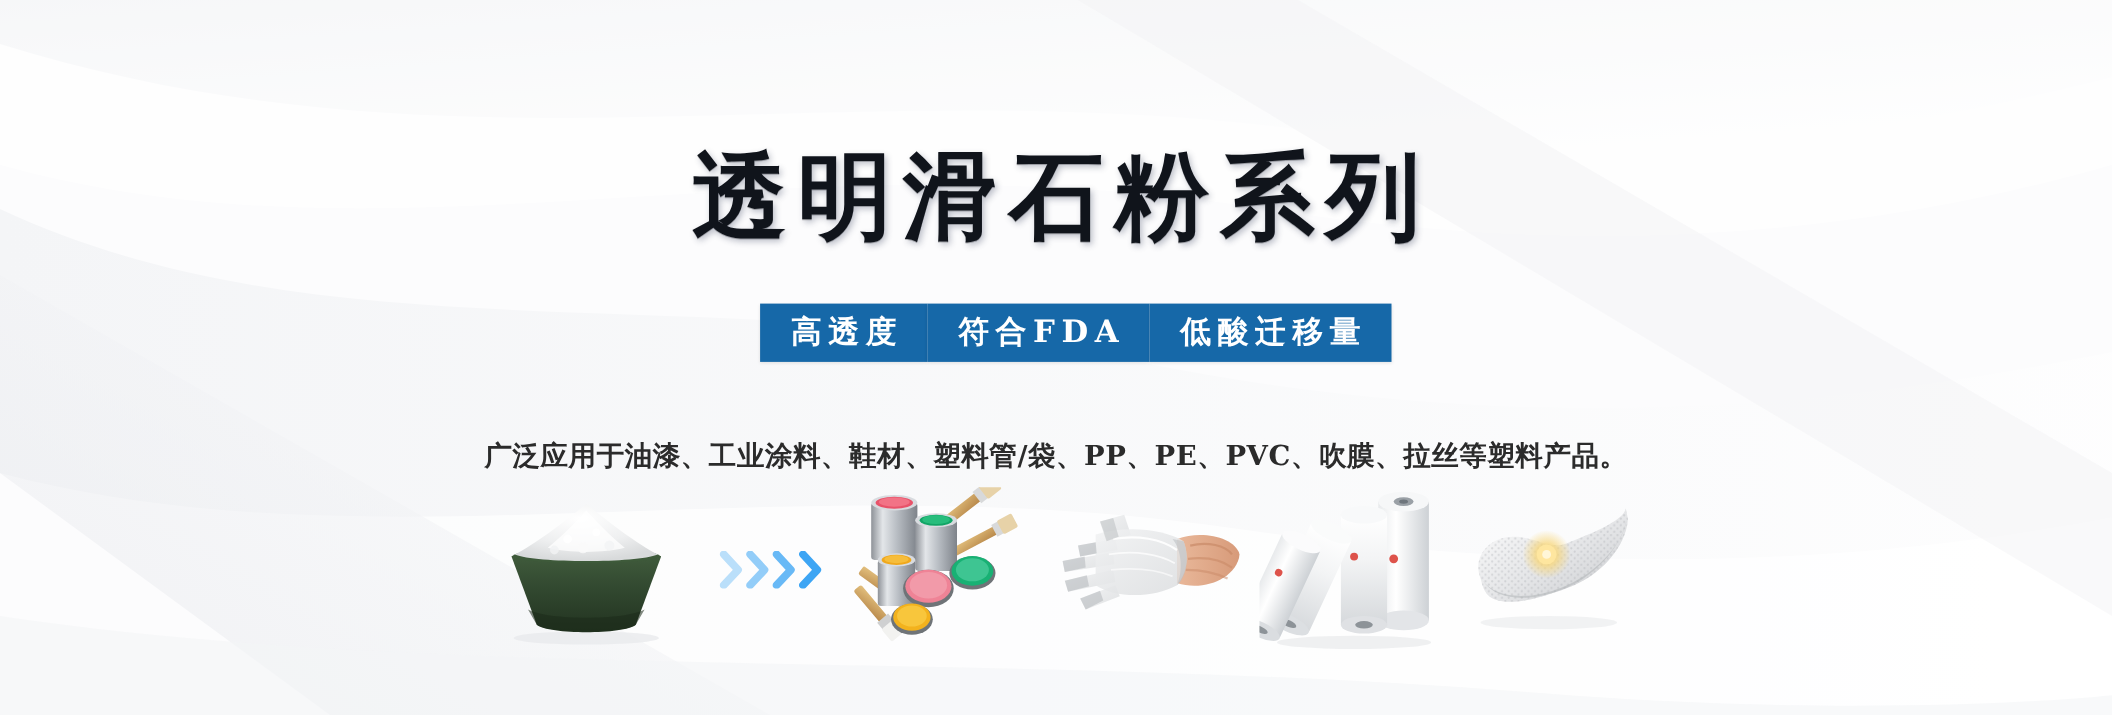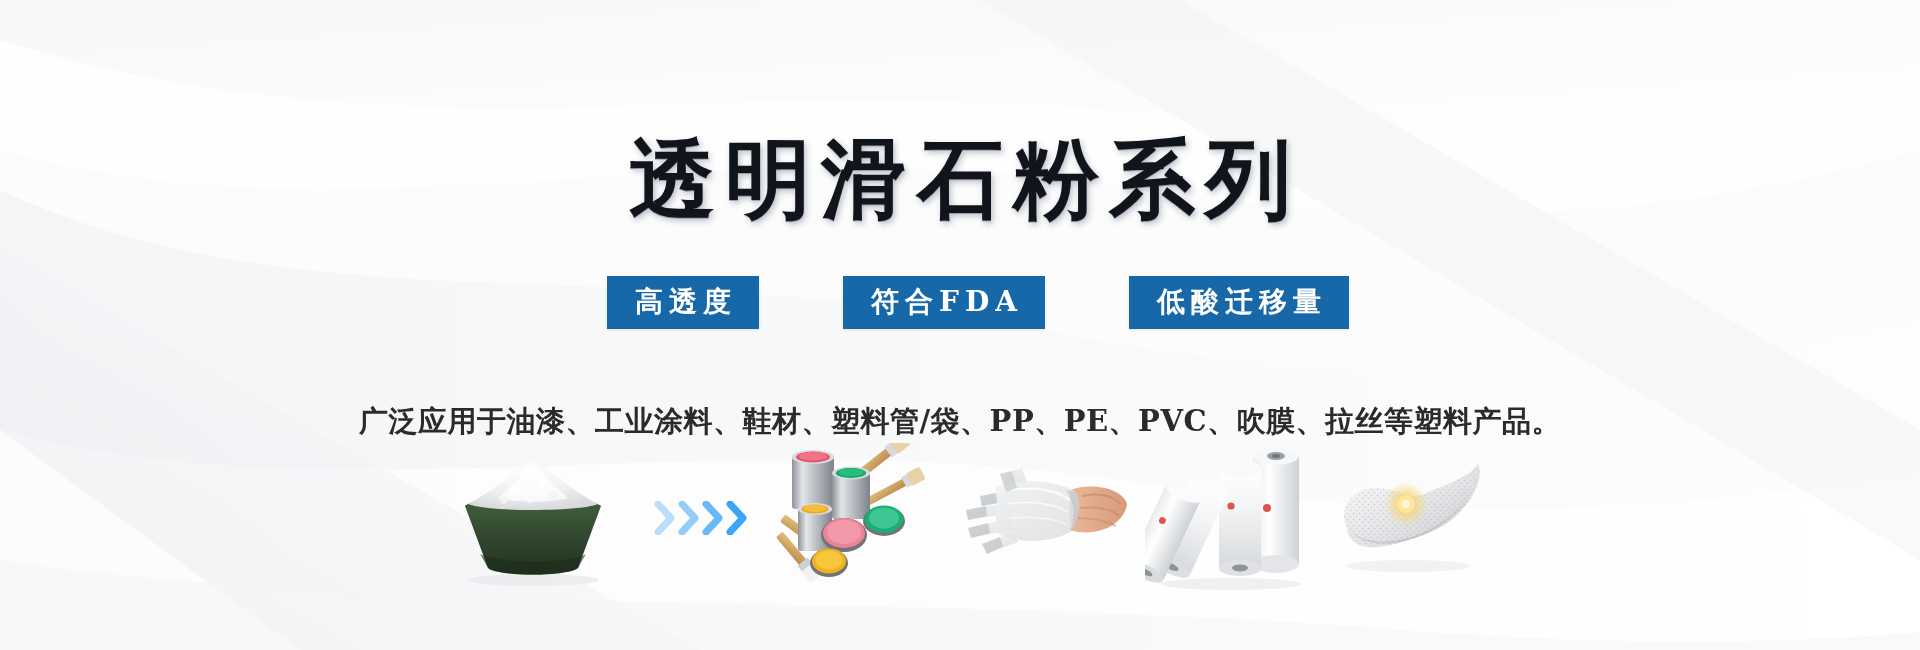--- a/index.html
+++ b/index.html
@@ -19,35 +19,35 @@
     position:absolute;left:0;right:0;top:78px;text-align:center;
     font-family:"DejaVu Serif","Liberation Serif",serif;
     font-weight:700;font-size:86px;line-height:1;color:#10141b;
     letter-spacing:10px;text-indent:10px;
     text-shadow:2px 3px 6px rgba(40,50,80,.30), 0 1px 0 rgba(0,0,0,.25);
     white-space:nowrap;
   }
   
   .badges{
     position:absolute;left:0;right:0;top:276px;
-    display:flex;justify-content:center;align-items:center;gap:84px;margin-left:36px;
+    display:flex;justify-content:center;align-items:center;margin-left:36px;
   }
   .badge{
     background:#1668a8;color:#ffffff;
     font-family:"DejaVu Serif","Liberation Serif",serif;
     font-weight:700;font-size:28px;line-height:1;
     letter-spacing:6px;text-indent:6px;
     padding:12px 22px 13px 22px;white-space:nowrap;
     box-shadow:0 1px 3px rgba(0,0,0,.10);
   }
   
   .desc{
     position:absolute;left:0;right:0;top:374px;text-align:center;
     font-family:"DejaVu Serif","Liberation Serif",serif;
-    font-weight:600;font-size:29px;line-height:1.3;color:#2b2b2b;
+    font-weight:600;font-size:25px;line-height:1.3;color:#2b2b2b;
     letter-spacing:.5px;white-space:nowrap;
   }
   
   .strip{
     position:absolute;left:0;right:0;top:428px;height:180px;
     display:flex;justify-content:center;align-items:center;gap:18px;
   }
   .pic{position:relative;flex:0 0 auto;}
   .pic svg{display:block;}
   .arrows{flex:0 0 auto;display:flex;align-items:center;gap:2px;margin:0 8px;}

